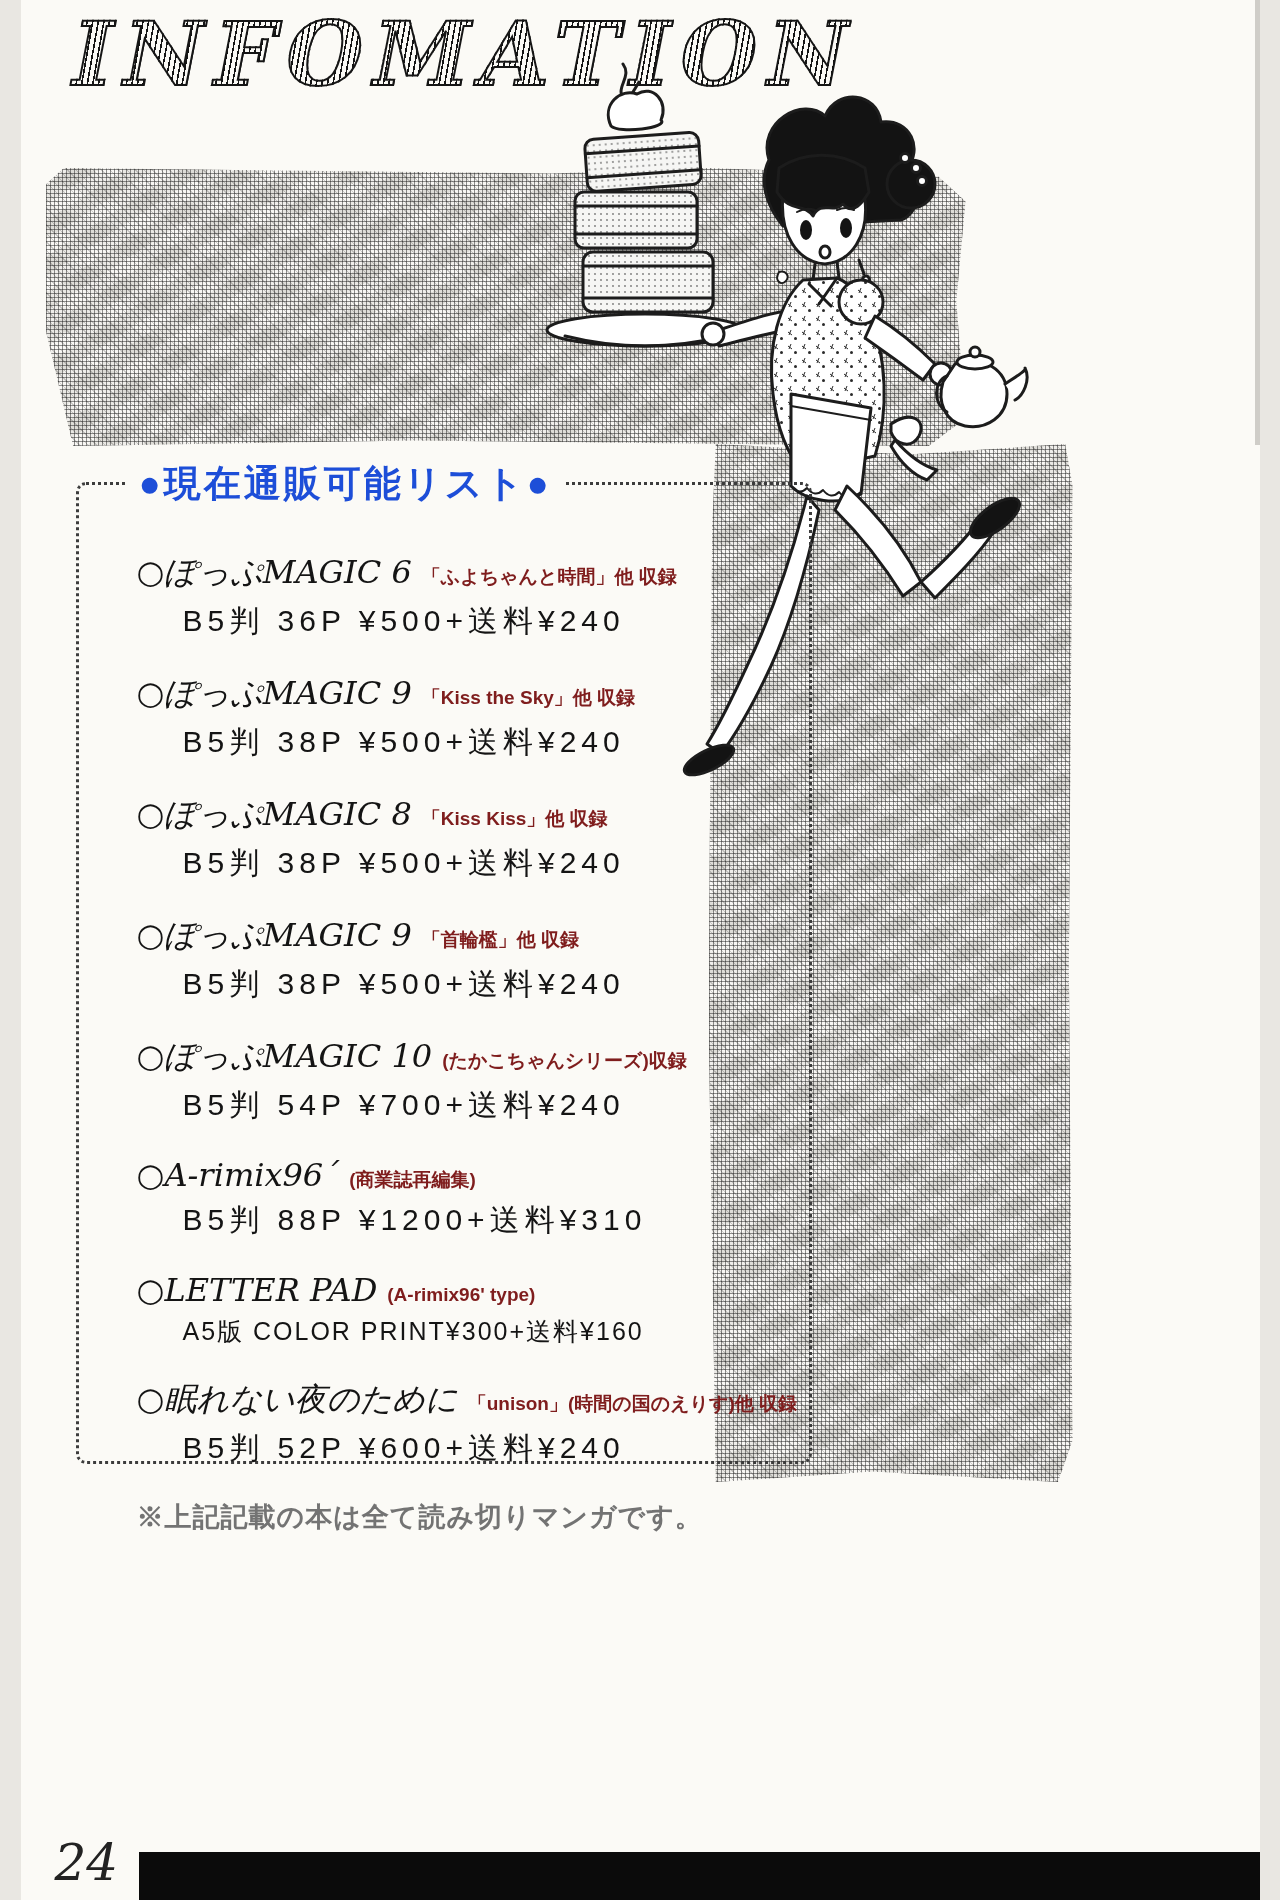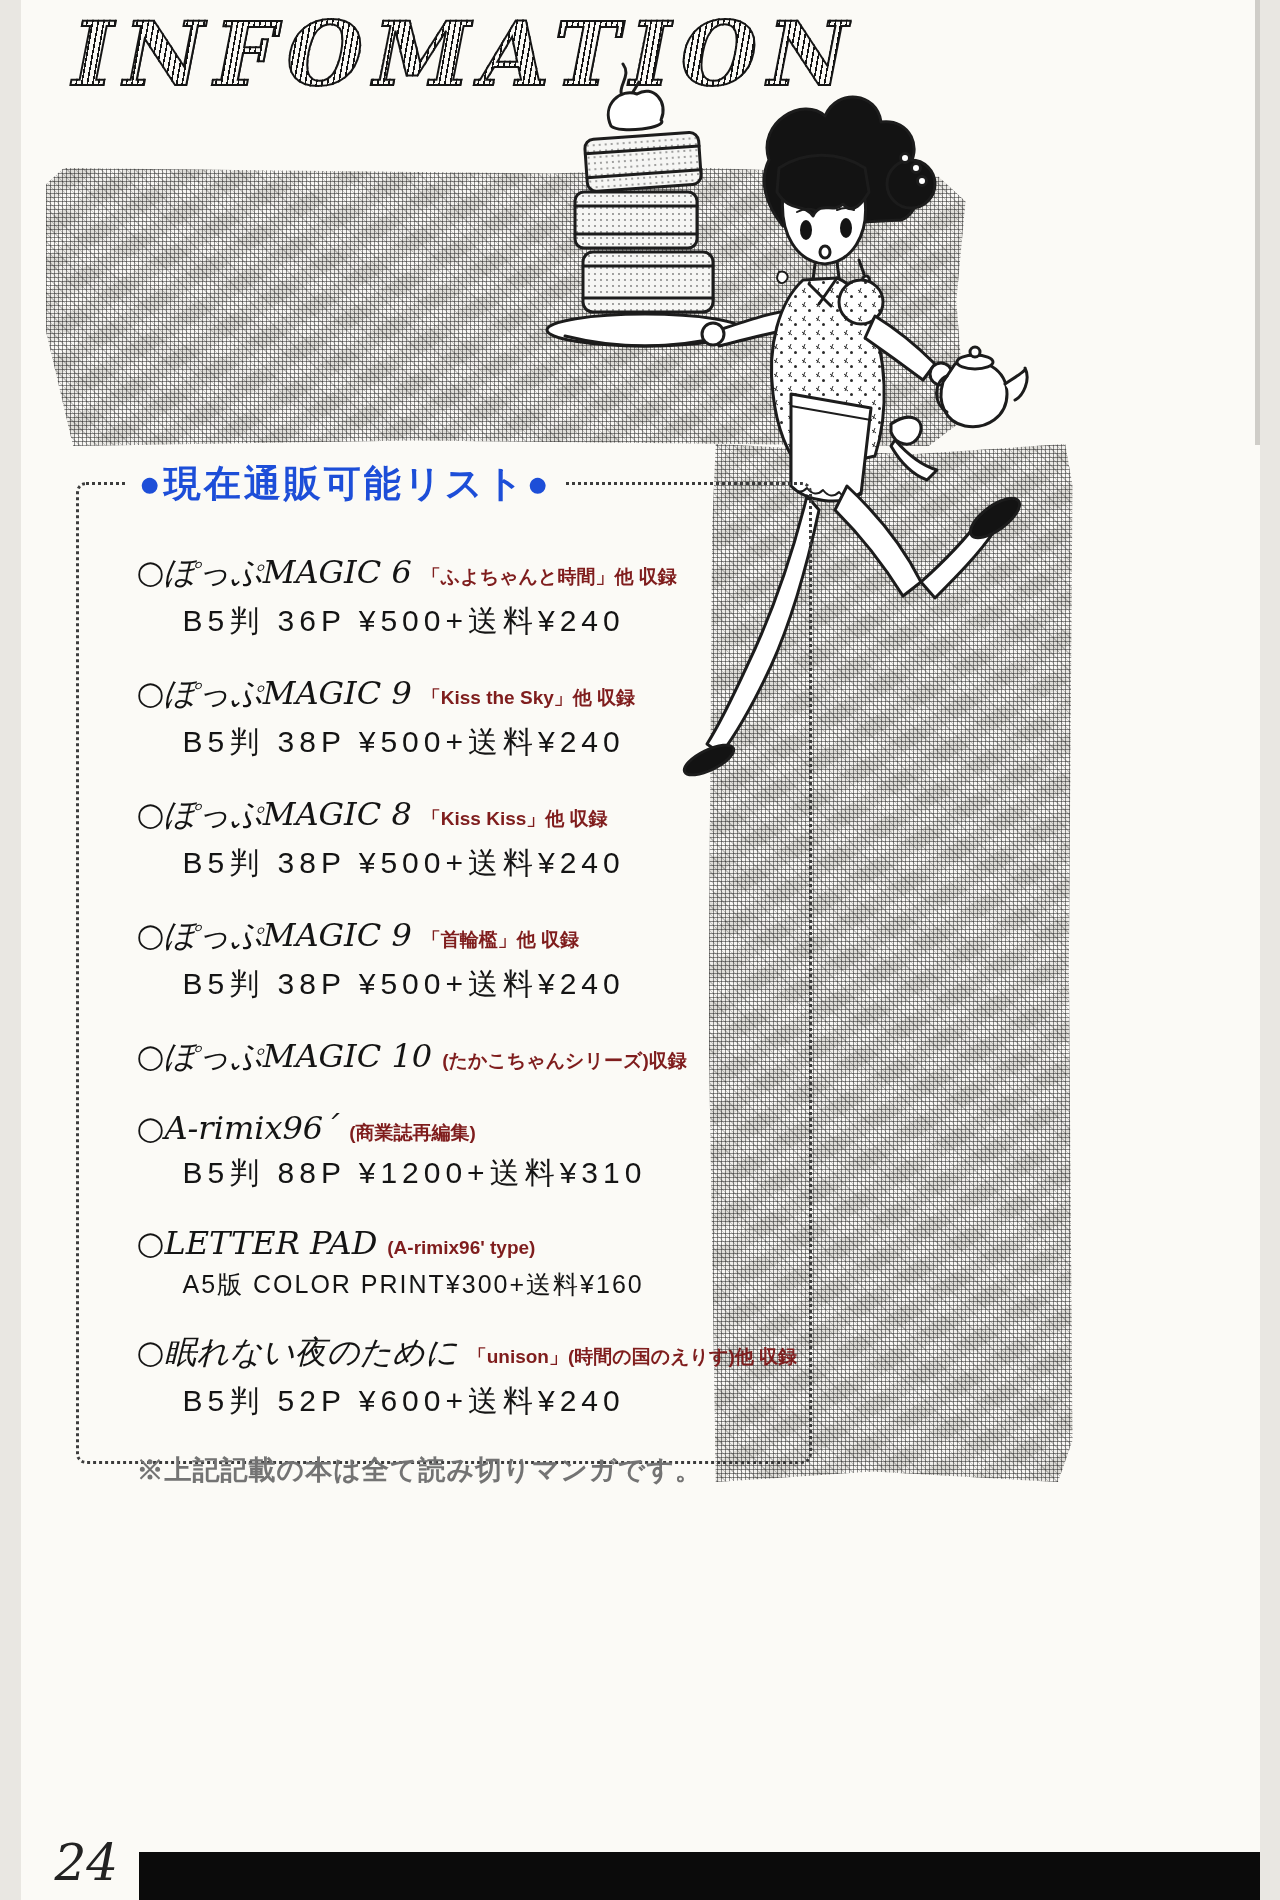--- a/index.html
+++ b/index.html
@@ -253,20 +253,21 @@
       <div class="item-detail">B5判 38P ¥500+送料¥240</div>
     </div>
 
     <div class="catalog-item">
       <div class="item-title-line"><span>○ぽっぷMAGIC 9</span><span class="item-subtitle">「首輪檻」他 収録</span></div>
       <div class="item-detail">B5判 38P ¥500+送料¥240</div>
     </div>
 
     <div class="catalog-item">
       <div class="item-title-line"><span>○ぽっぷMAGIC 10</span><span class="item-subtitle">(たかこちゃんシリーズ)収録</span></div>
+      <div class="item-detail">B5判 54P ¥700+送料¥240</div>
     </div>
 
     <div class="catalog-item">
       <div class="item-title-line"><span>○A-rimix96´</span><span class="item-subtitle">(商業誌再編集)</span></div>
       <div class="item-detail">B5判 88P ¥1200+送料¥310</div>
     </div>
 
     <div class="catalog-item small-detail">
       <div class="item-title-line"><span>○LETTER PAD</span><span class="item-subtitle">(A-rimix96' type)</span></div>
       <div class="item-detail">A5版 COLOR PRINT¥300+送料¥160</div>

